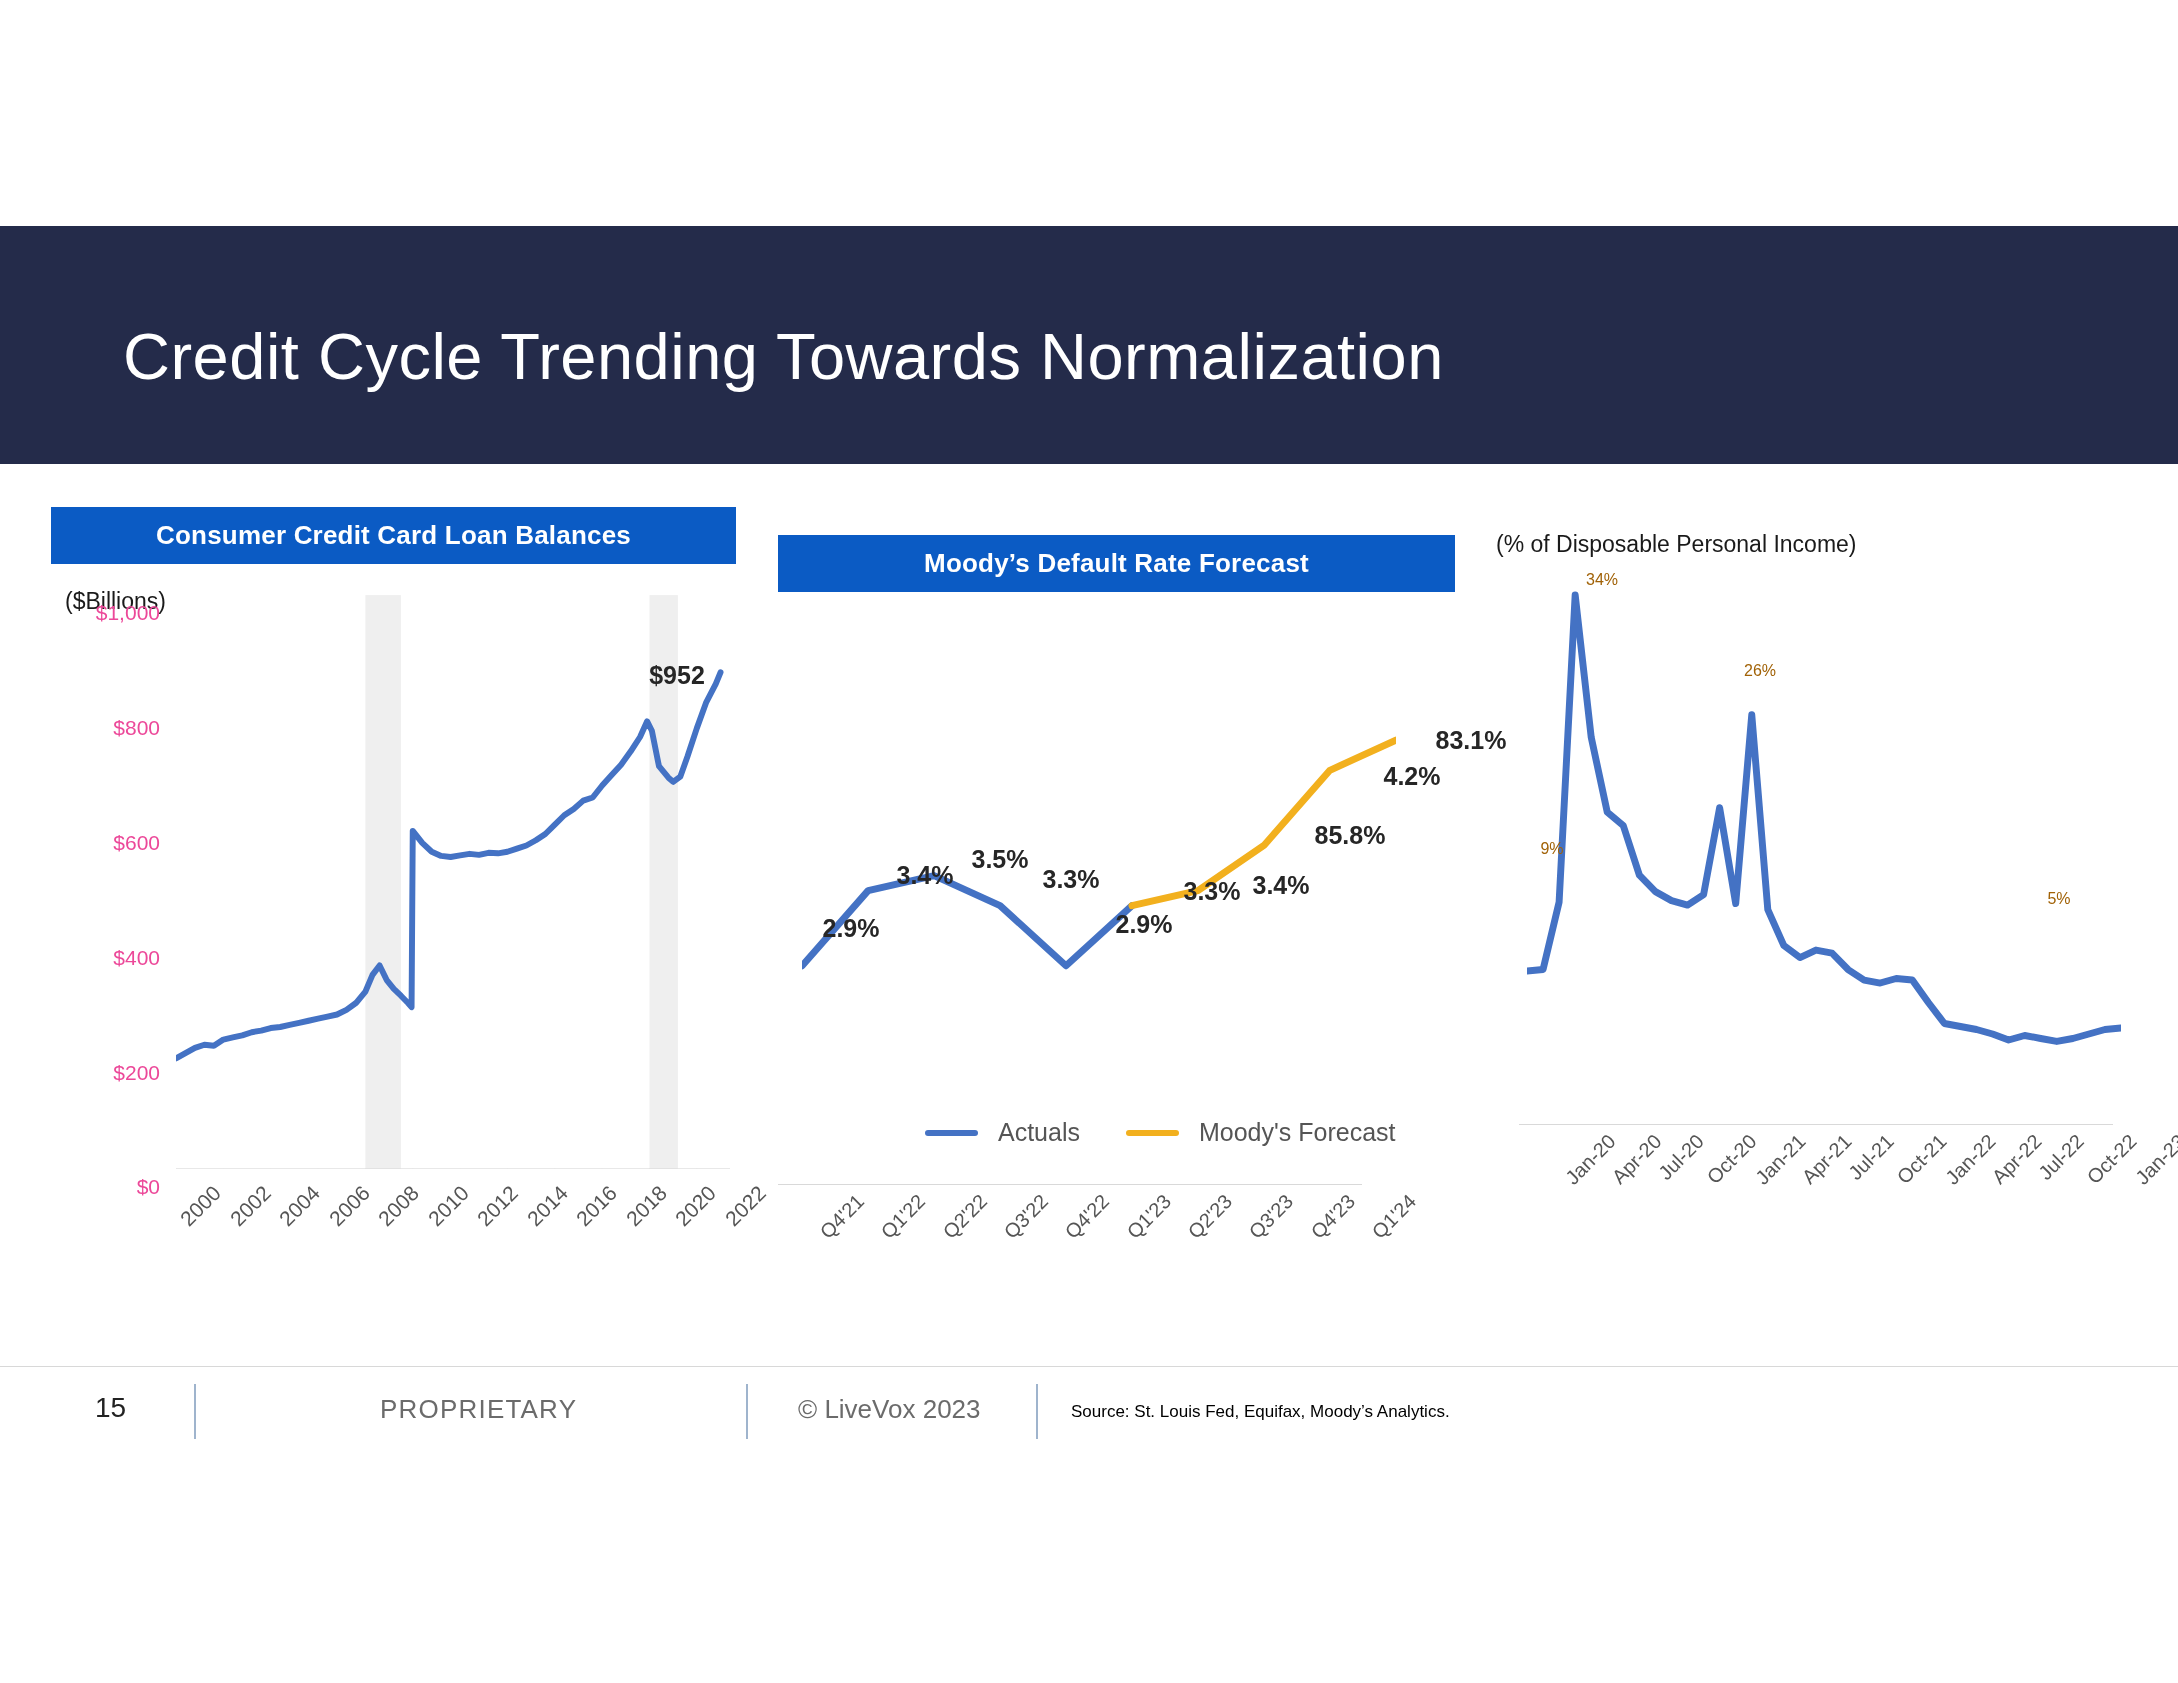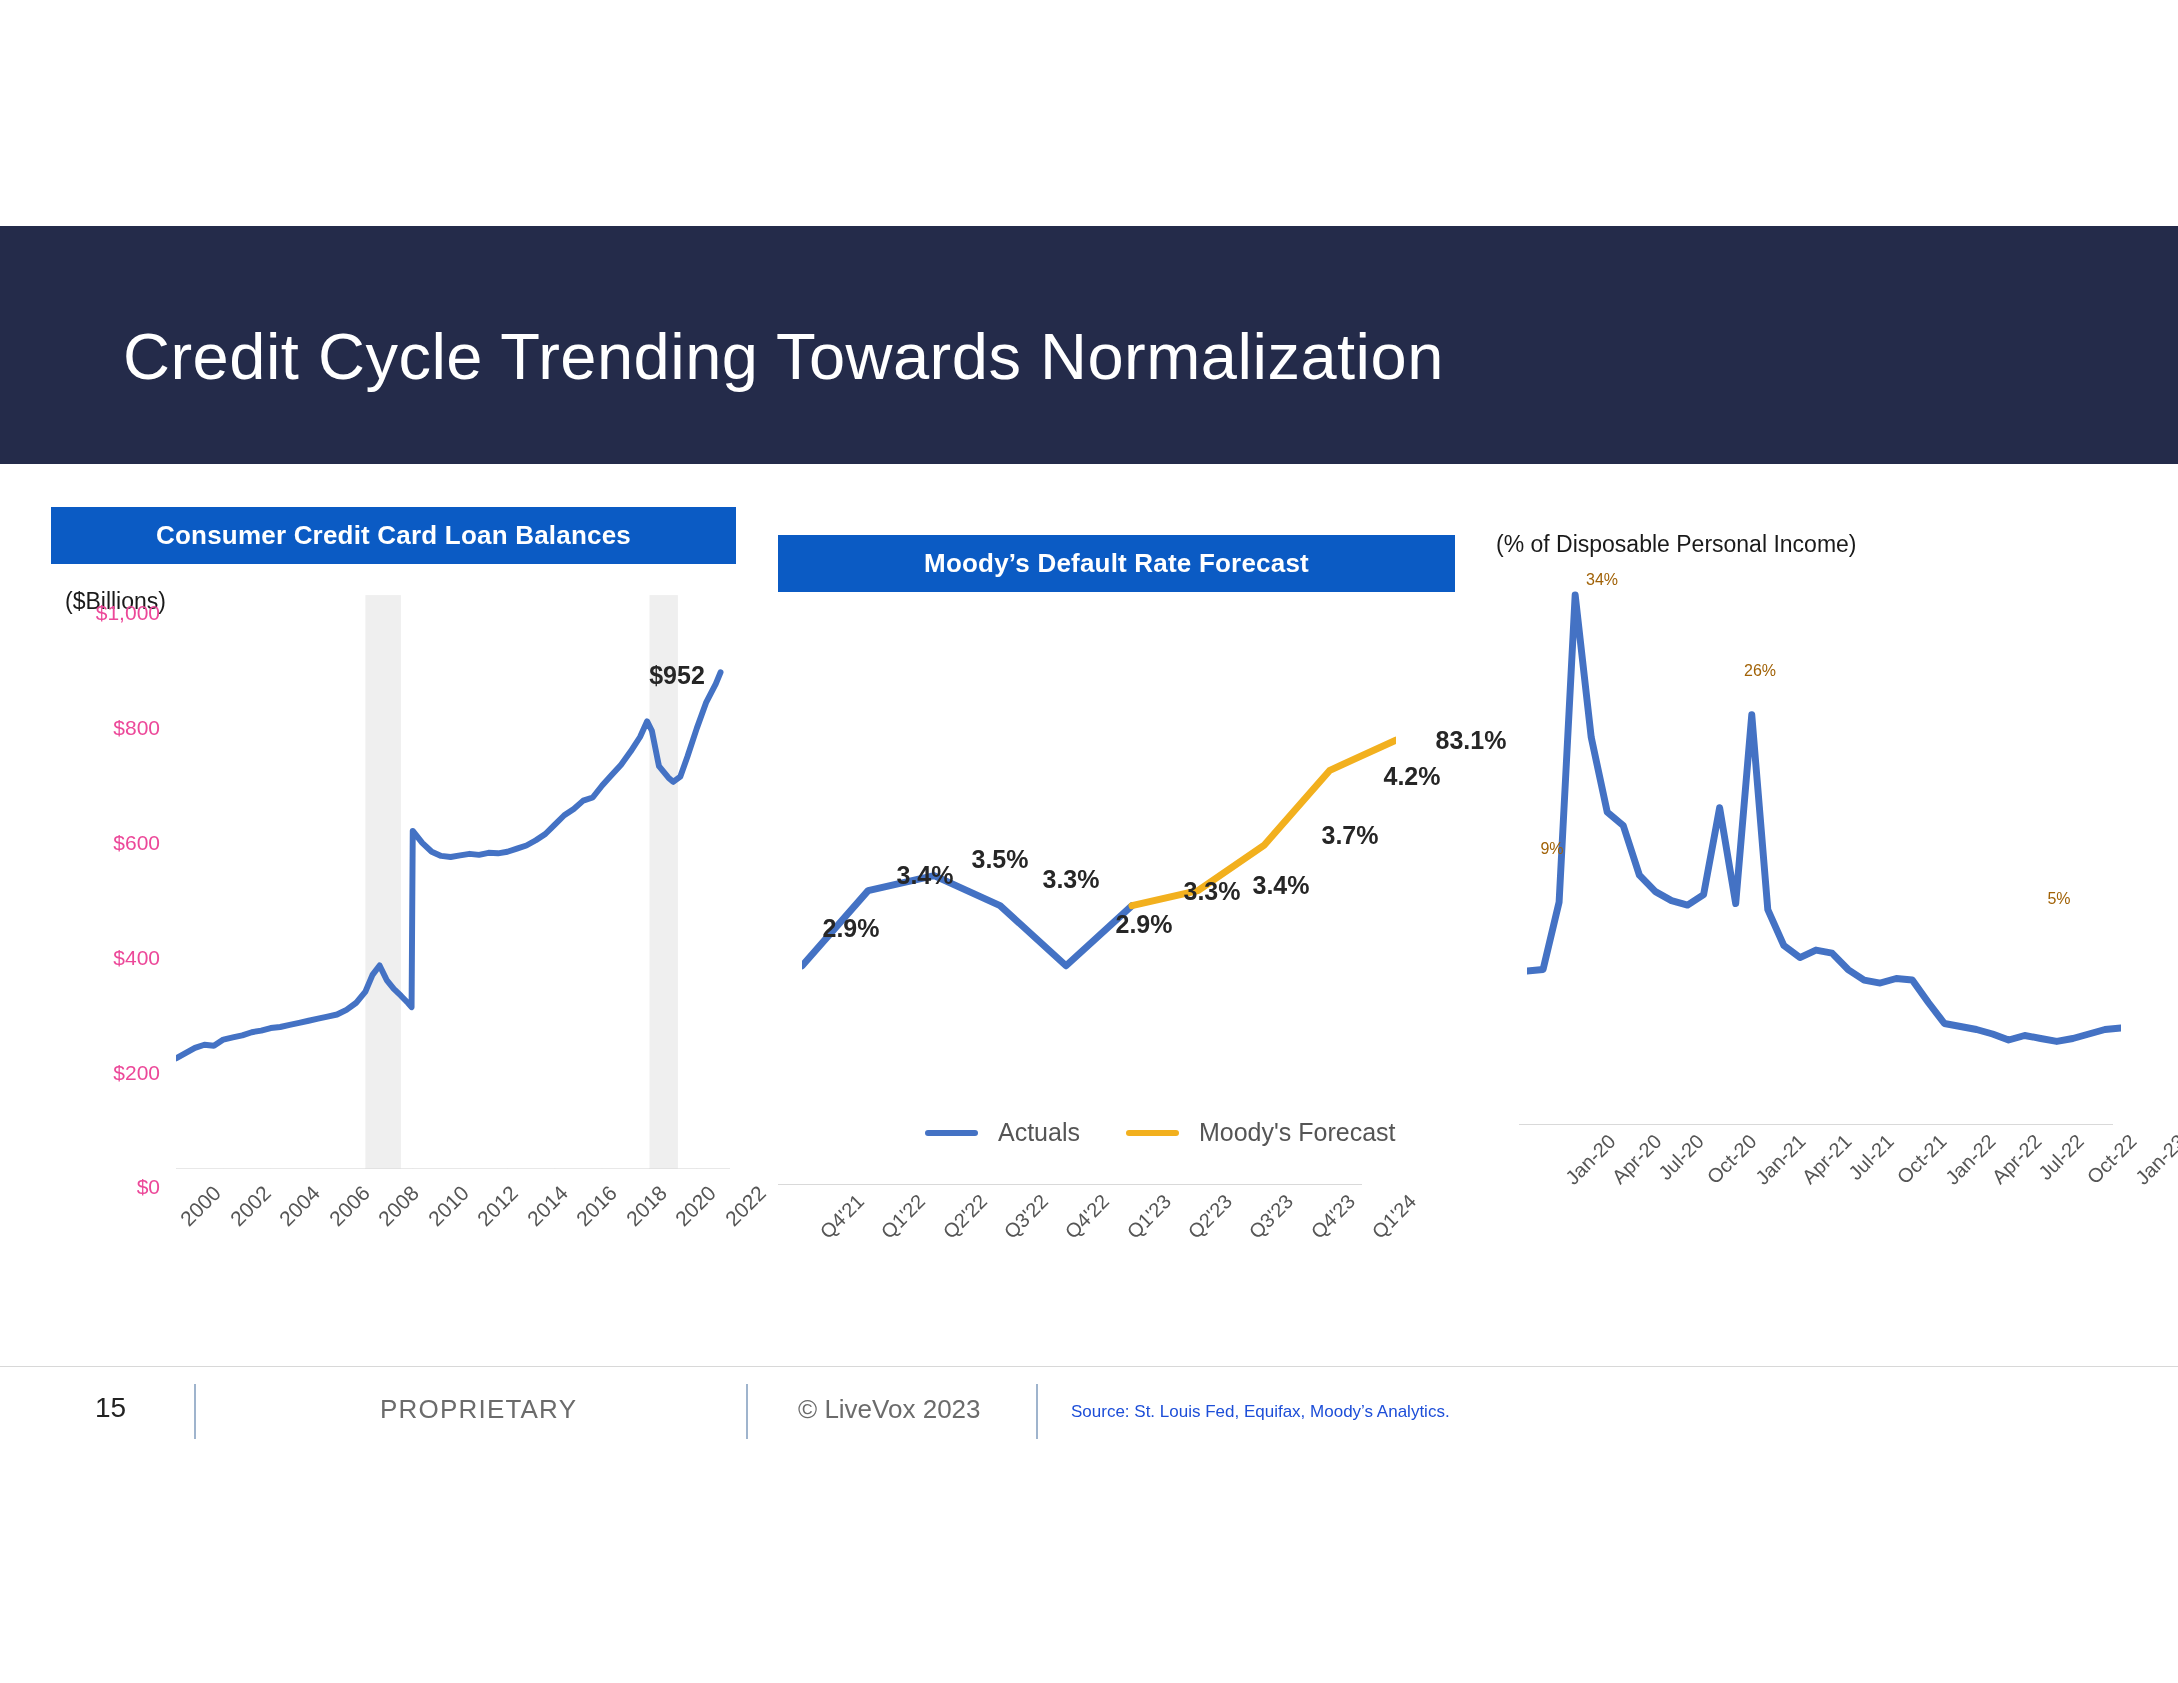--- a/index.html
+++ b/index.html
@@ -173,21 +173,21 @@
   .footer-copy {
     position: absolute;
     left: 798px; top: 28px;
     font-size: 26px;
     color: #6b6b6b;
   }
   .footer-source {
     position: absolute;
     left: 1071px; top: 36px;
     font-size: 17px;
-    color: #1d4ed8;
+    color: #000000;
   }
 
   svg { display: block; }
 </style>
 </head>
 <body>
 
 <div class="title-banner">
   <div class="title-text">Credit Cycle Trending Towards Normalization</div>
 </div>
@@ -256,21 +256,21 @@
           <polyline points="333.33,243.20 400.00,228.00 466.67,182.40 533.33,106.40 600.00,76.00" fill="none" stroke="#F2B01E" stroke-width="7" stroke-linejoin="round" stroke-linecap="round"></polyline>
         </svg>
 
       <div class="dlabel" style="left:73px;  top:263px;">2.9%</div>
       <div class="dlabel" style="left:147px; top:210px;">3.4%</div>
       <div class="dlabel" style="left:222px; top:194px;">3.5%</div>
       <div class="dlabel" style="left:293px; top:214px;">3.3%</div>
       <div class="dlabel" style="left:366px; top:259px;">2.9%</div>
       <div class="dlabel" style="left:434px; top:226px;">3.3%</div>
       <div class="dlabel" style="left:503px; top:220px;">3.4%</div>
-      <div class="dlabel" style="left:572px; top:170px;">3.7%</div>
+      <div class="dlabel" style="left:572px; top:170px;">85.8%</div>
       <div class="dlabel" style="left:634px; top:111px;">4.2%</div>
       <div class="dlabel" style="left:693px; top:75px;">83.1%</div>
 
       <div class="legend" style="left:147px; top:453px;">
         <div class="legend-item">
           <span class="legend-swatch" id="sw-actuals" style="background: rgb(68, 114, 196);"></span>
           <span class="legend-label">Actuals</span>
         </div>
         <div class="legend-item">
           <span class="legend-swatch" id="sw-forecast" style="background: rgb(242, 176, 30);"></span>

